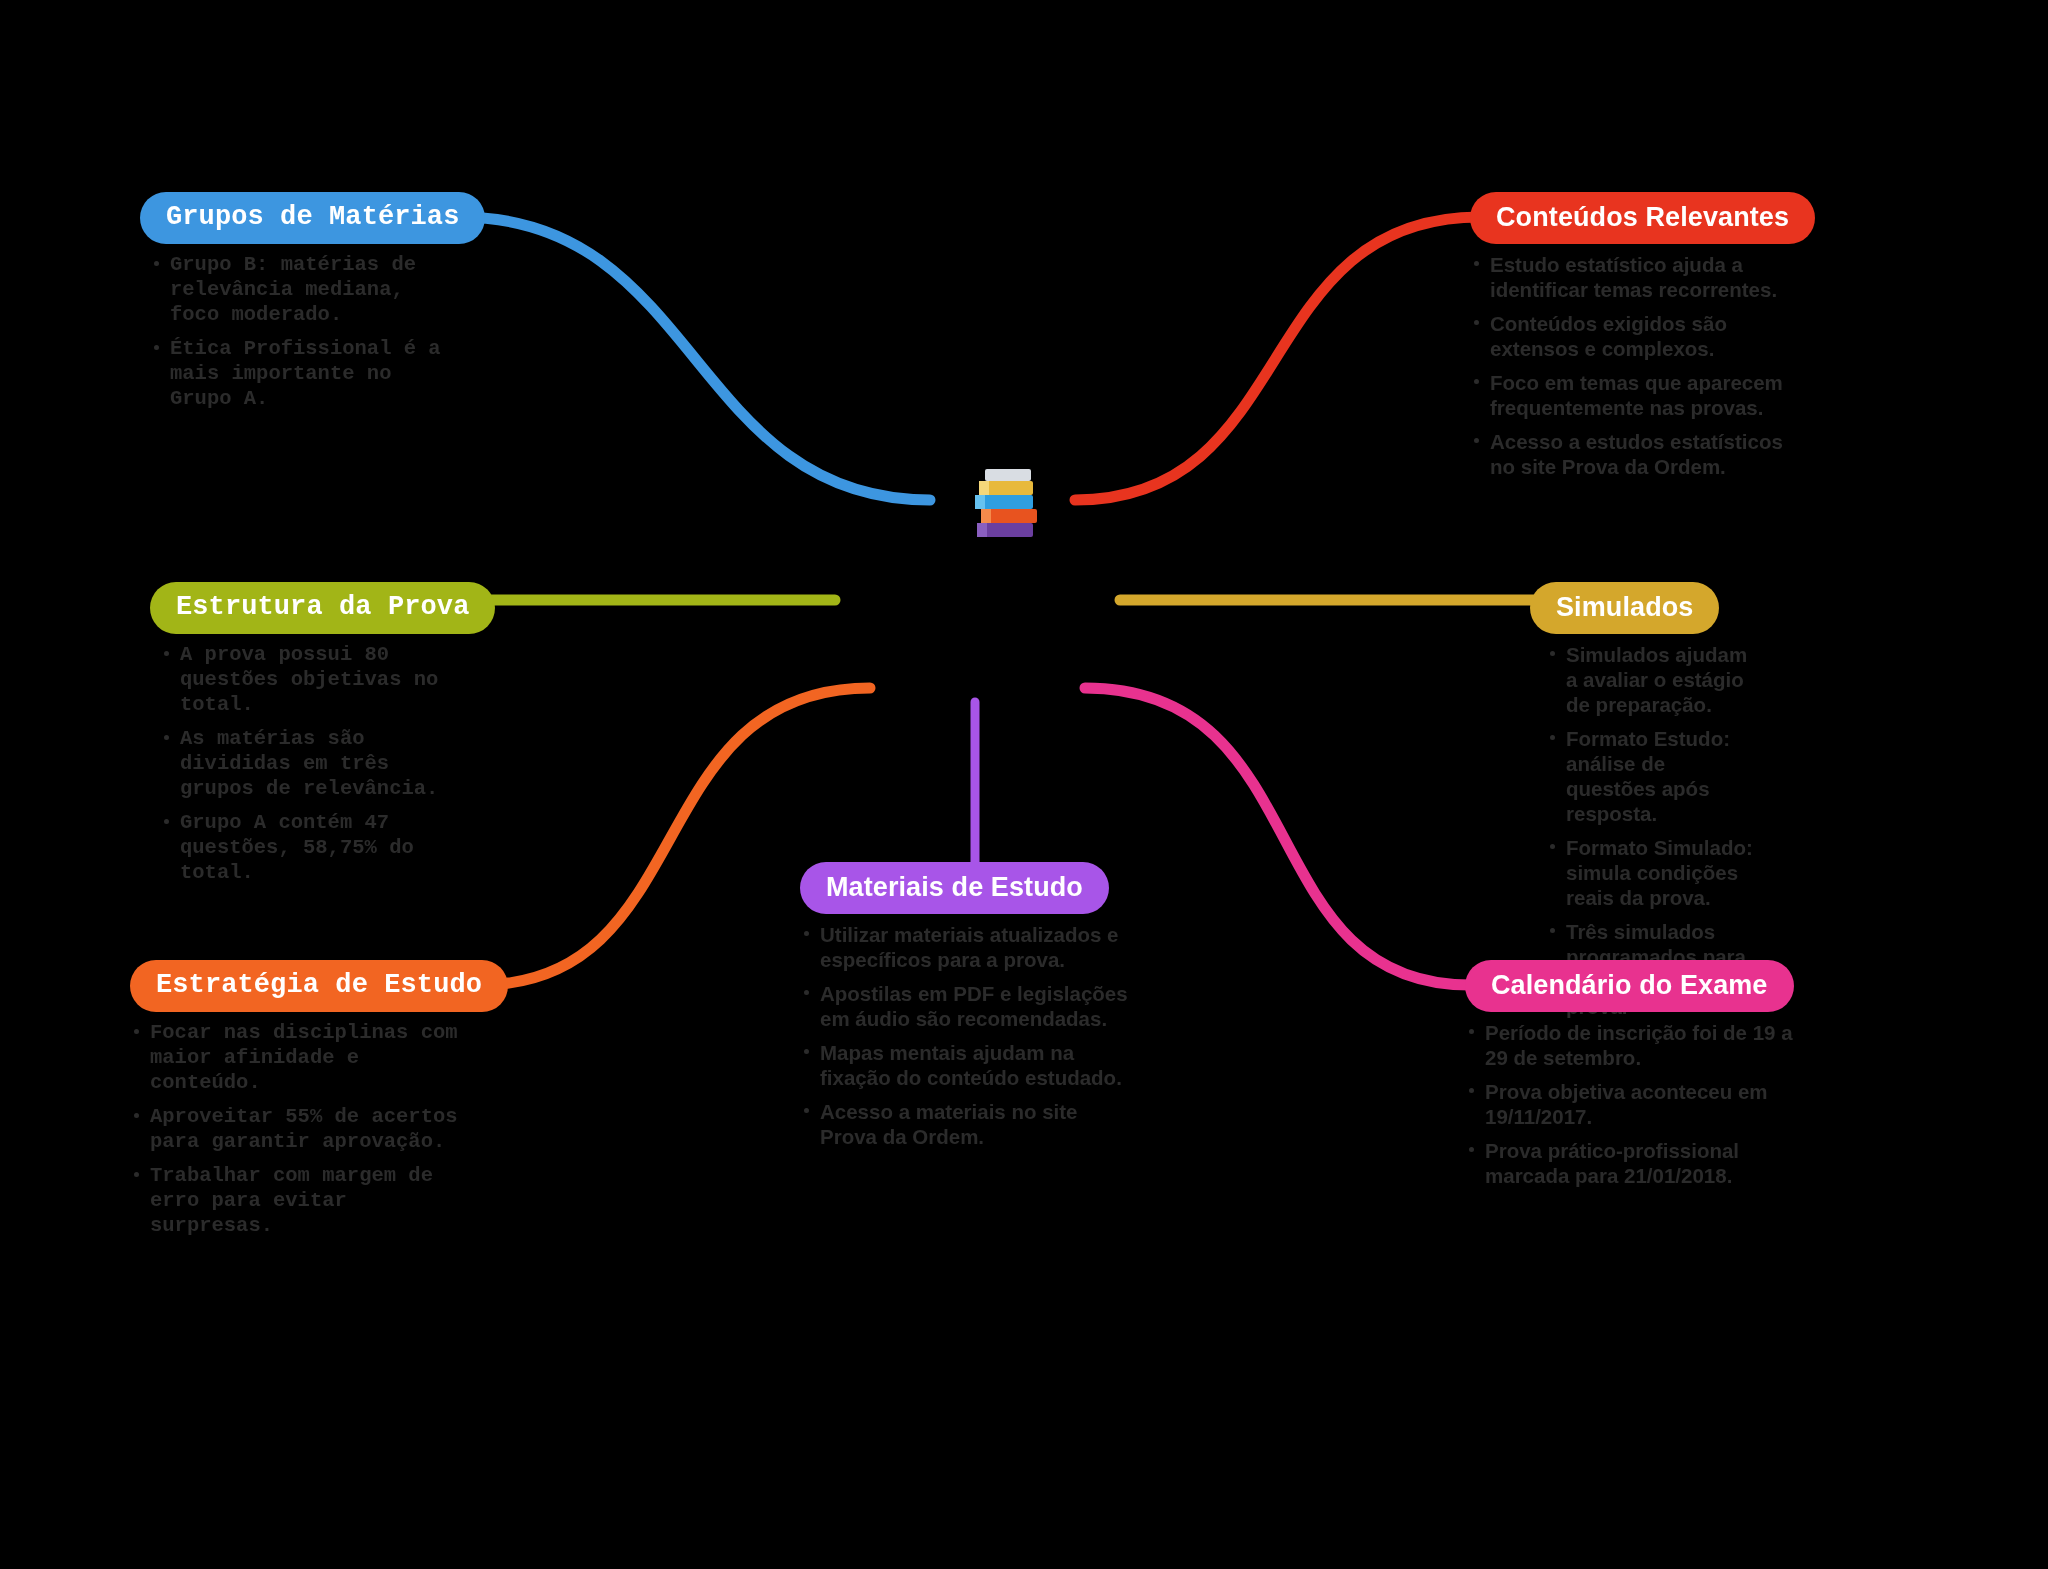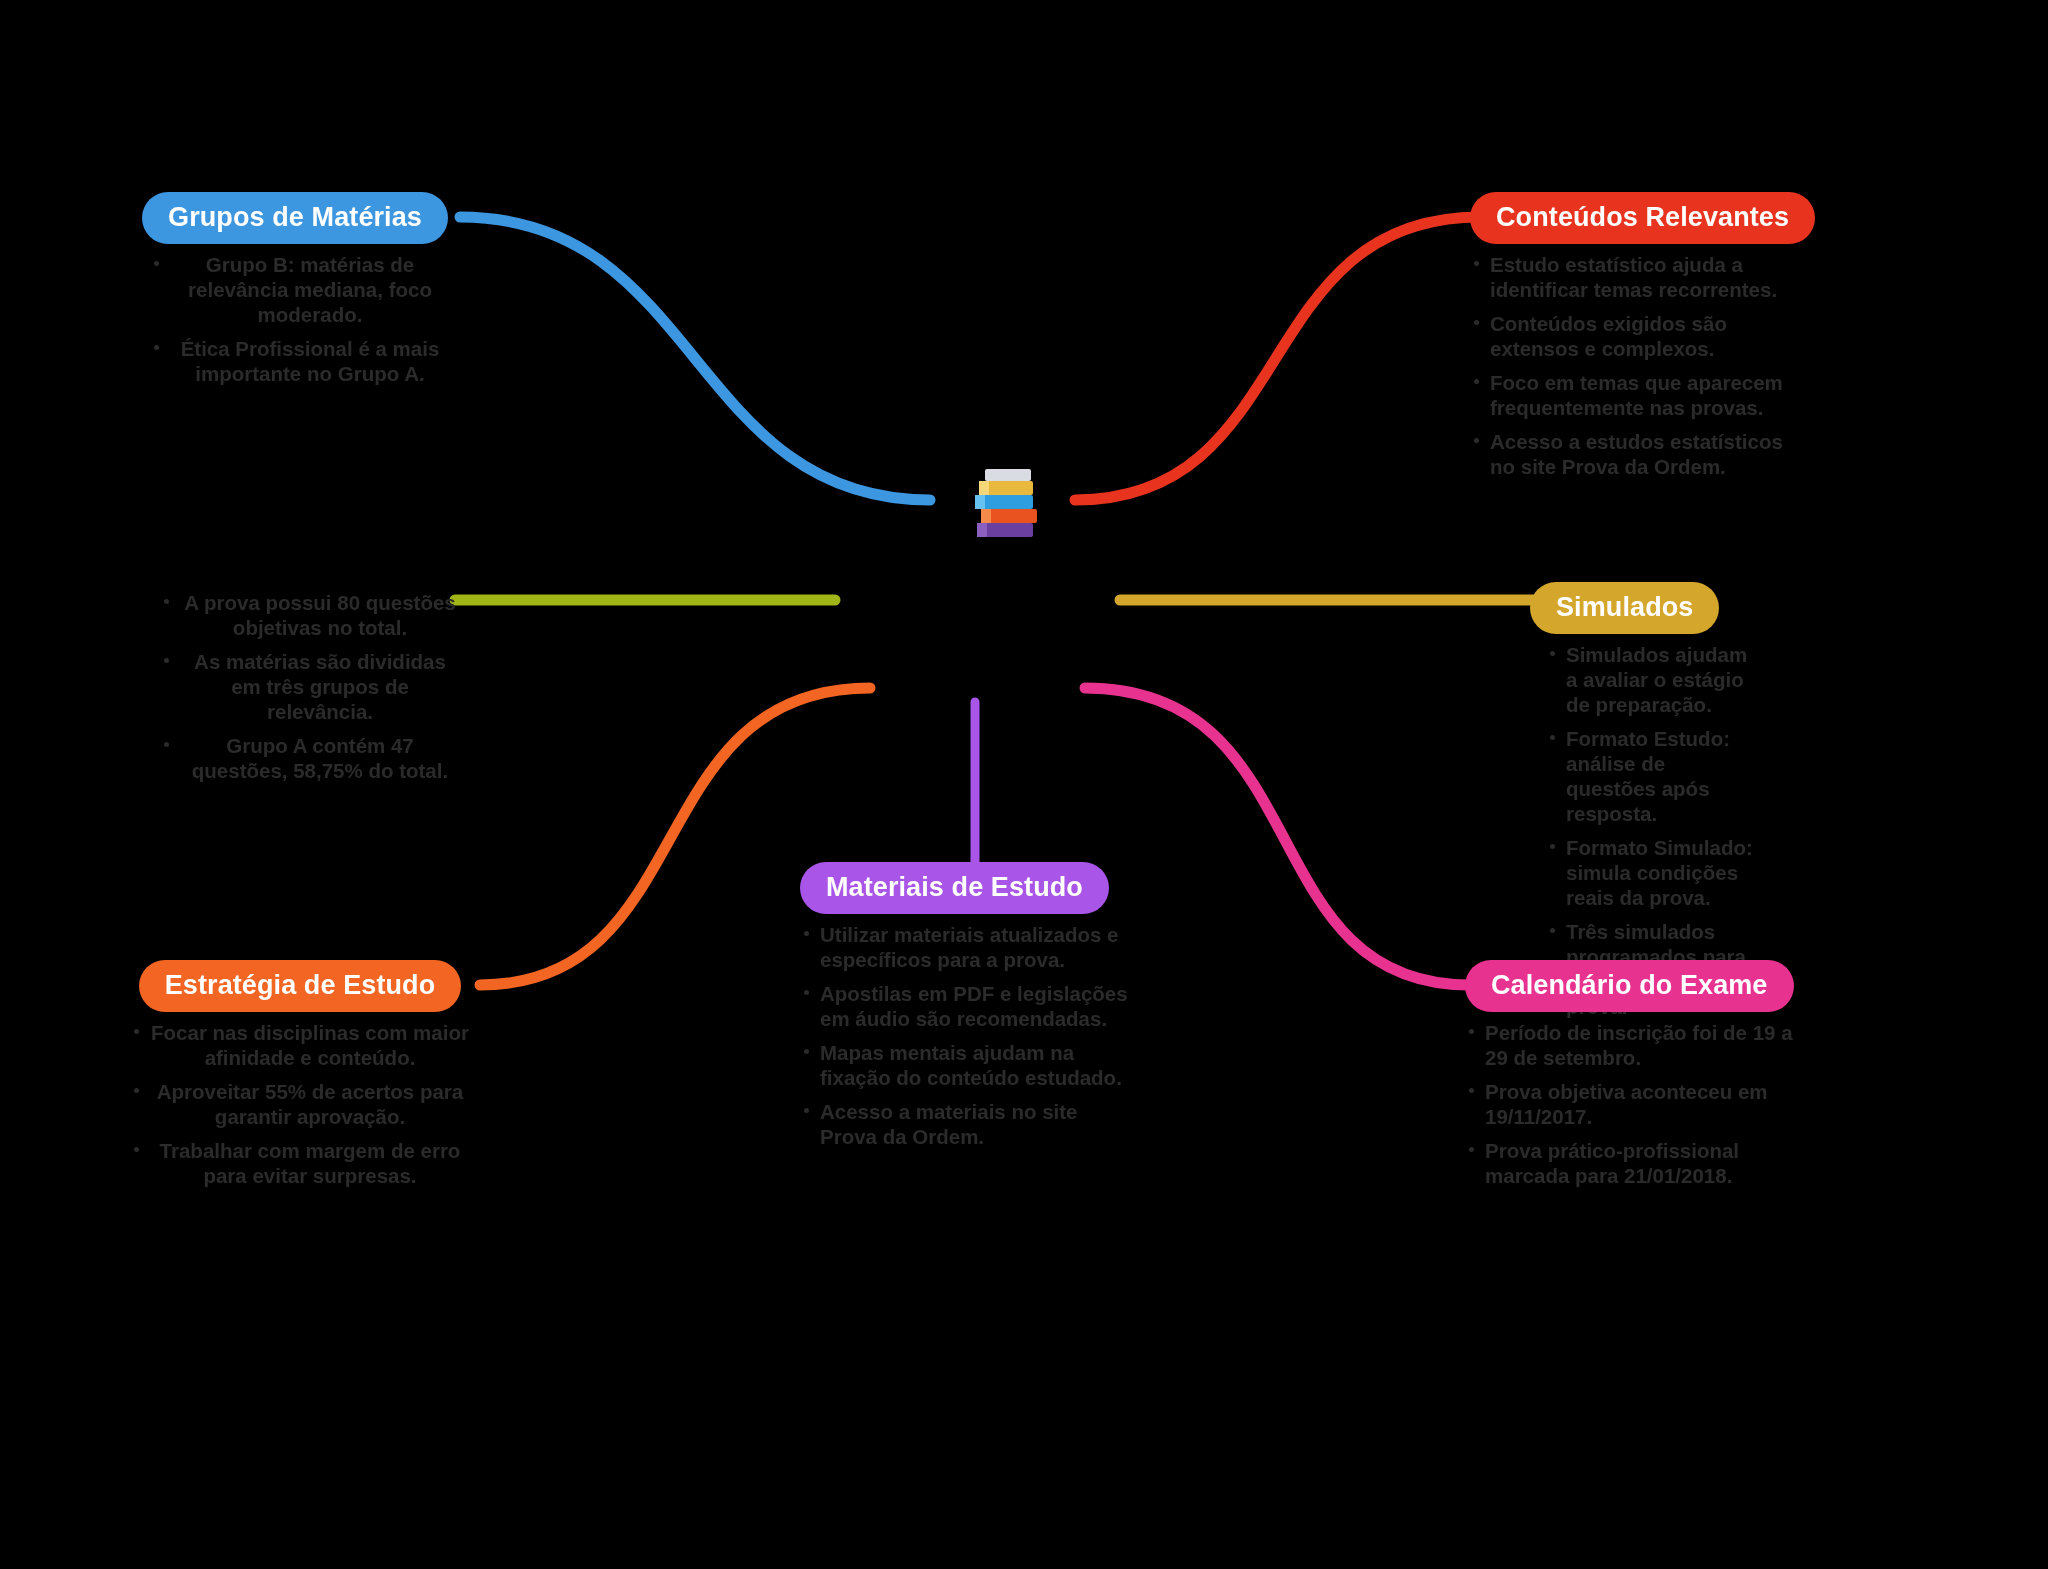--- a/index.html
+++ b/index.html
@@ -9,21 +9,21 @@
   svg.links{position:absolute;left:0;top:0;width:2048px;height:1569px;}
   .node{position:absolute;}
   .pill{display:inline-block;border-radius:999px;padding:11px 26px 13px;
         color:#fff;font-weight:700;font-size:27px;letter-spacing:.1px;
         white-space:nowrap;line-height:1.05;}
   .bullets{margin:8px 0 0 0;padding:0;list-style:none;}
   .bullets li{position:relative;color:#2b2b2b;font-size:20.5px;line-height:1.22;
               font-weight:700;margin:0 0 9px 0;padding-left:20px;}
   .bullets li:before{content:"";position:absolute;left:4px;top:9px;width:5px;height:5px;
                      border-radius:50%;background:#2b2b2b;}
-  .n-left{text-align:center;}
+  .n-left{text-align:left;font-family:Liberation Mono, monospace;}
   .n-right{text-align:left;}
   .center-icon{position:absolute;left:955px;top:455px;width:100px;height:90px;}
   
   #node-grupos   {left:140px;  top:192px;  width:310px;}
   #node-conteudos{left:1470px; top:192px;  width:330px;}
   #node-estrutura{left:150px;  top:582px;  width:310px;}
   #node-simulados{left:1530px; top:582px;  width:230px;}
   #node-materiais{left:800px;  top:862px;  width:340px;}
   #node-estrategia{left:130px; top:960px;  width:340px;}
   #node-calendario{left:1465px;top:960px;  width:330px;}
@@ -71,20 +71,21 @@
     <span class="pill" style="background:#e8341f">Conteúdos Relevantes</span>
     <ul class="bullets">
       <li>Estudo estatístico ajuda a identificar temas recorrentes.</li>
       <li>Conteúdos exigidos são extensos e complexos.</li>
       <li>Foco em temas que aparecem frequentemente nas provas.</li>
       <li>Acesso a estudos estatísticos no site Prova da Ordem.</li>
     </ul>
   </div>
 
   <div class="node n-left" id="node-estrutura">
+    <span class="pill" style="background:#a2b517">Estrutura da Prova</span>
     <ul class="bullets">
       <li>A prova possui 80 questões objetivas no total.</li>
       <li>As matérias são divididas em três grupos de relevância.</li>
       <li>Grupo A contém 47 questões, 58,75% do total.</li>
     </ul>
   </div>
 
   <div class="node n-right" id="node-simulados">
     <span class="pill" style="background:#d4a72c">Simulados</span>
     <ul class="bullets">

